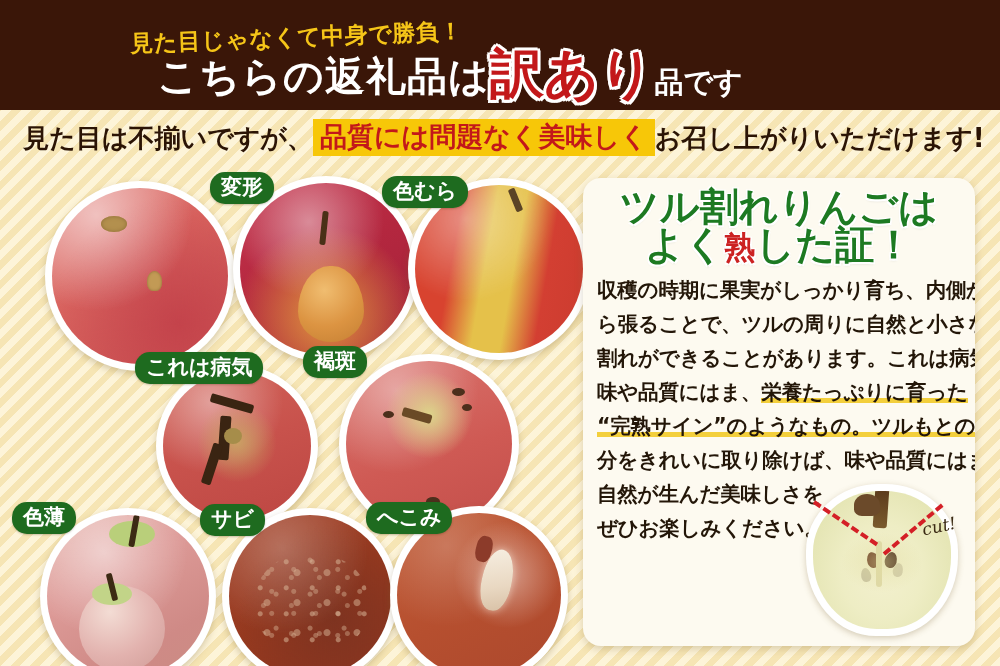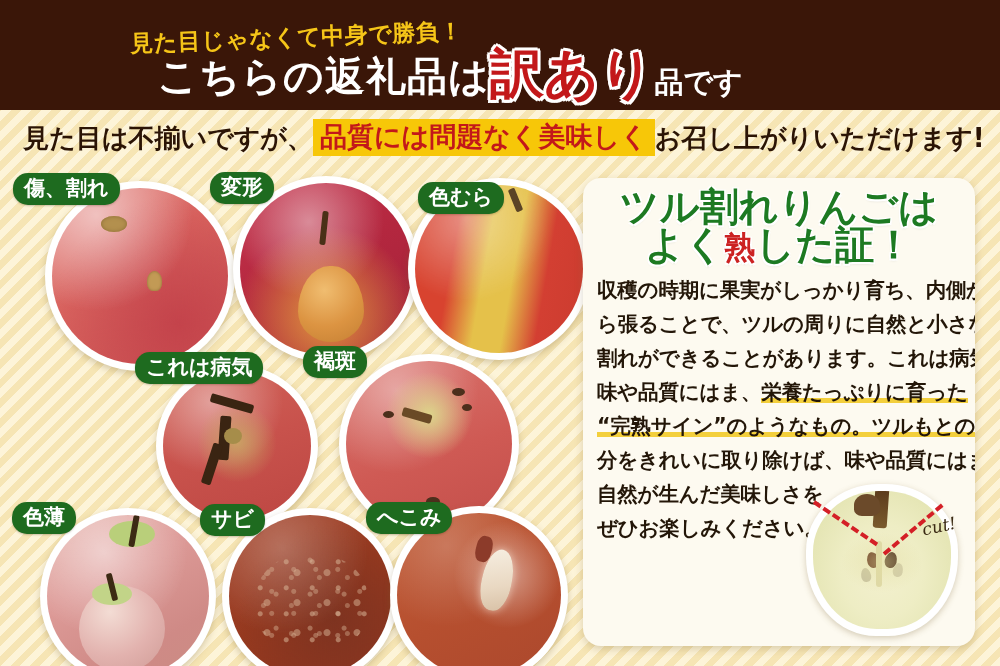--- a/index.html
+++ b/index.html
@@ -314,42 +314,41 @@
   <div>
 
     <div class="apple-cell" style="left:25px; top:175px; width:200px; height:200px;">
       <div class="apple-disc" style="left:20px; top:6px; width:190px; height:190px;">
         <div class="apple-photo">
           <div class="apple-skin skin-a"></div>
           <div class="mark" style="left:28%; top:16%; width:26px; height:16px; border-radius:50%; background:#b3904e; box-shadow:inset 0 0 4px #8d6d36;"></div>
           <div class="mark" style="left:54%; top:47%; width:15px; height:20px; border-radius:50% 50% 40% 40%; background:#c29a55; box-shadow:inset 0 0 3px #8d6d36;"></div>
         </div>
       </div>
-      <div class="badge" style="left:-12px; top:-2px;">傷、割れ</div>
     </div>
 
     <div class="apple-cell" style="left:225px; top:172px; width:200px; height:200px;">
       <div class="apple-disc" style="left:8px; top:4px; width:186px; height:186px;">
         <div class="apple-photo">
           <div class="apple-skin skin-b"></div>
           <div class="mark" style="left:34%; top:48%; width:66px; height:76px; border-radius:48% 48% 50% 50% / 60% 60% 40% 40%; background:radial-gradient(circle at 40% 32%, #f0bd70 0%, #dc9442 55%, #c47f33 100%);"></div>
           <div class="stem" style="left:47%; top:16%; width:6px; height:34px; transform:rotate(6deg);"></div>
         </div>
       </div>
       <div class="badge" style="left:-15px; top:0px;">変形</div>
     </div>
 
     <div class="apple-cell" style="left:400px; top:172px; width:200px; height:200px;">
       <div class="apple-disc" style="left:8px; top:6px; width:182px; height:182px;">
         <div class="apple-photo">
           <div class="apple-skin skin-c"></div>
           <div class="stem" style="left:58%; top:2%; width:7px; height:24px; transform:rotate(-22deg); background:#5b4426;"></div>
         </div>
       </div>
-      <div class="badge" style="left:-18px; top:10px;margin-left:36px;">色むら</div>
+      <div class="badge" style="left:-18px; top:4px;">色むら</div>
     </div>
 
     <div class="apple-cell" style="left:140px; top:345px; width:200px; height:200px;">
       <div class="apple-disc" style="left:16px; top:20px; width:162px; height:162px;">
         <div class="apple-photo">
           <div class="apple-skin skin-d"></div>
           <div class="crack-v" style="left:32%; top:18%; width:44px; height:9px; transform:rotate(16deg); border-radius:2px;"></div>
           <div class="crack-v" style="left:38%; top:30%; width:11px; height:44px; transform:rotate(4deg); border-radius:2px;"></div>
           <div class="crack-v" style="left:30%; top:48%; width:10px; height:42px; transform:rotate(18deg); border-radius:2px;"></div>
           <div class="mark" style="left:41%; top:38%; width:18px; height:16px; border-radius:50%; background:#a68d4a;"></div>

